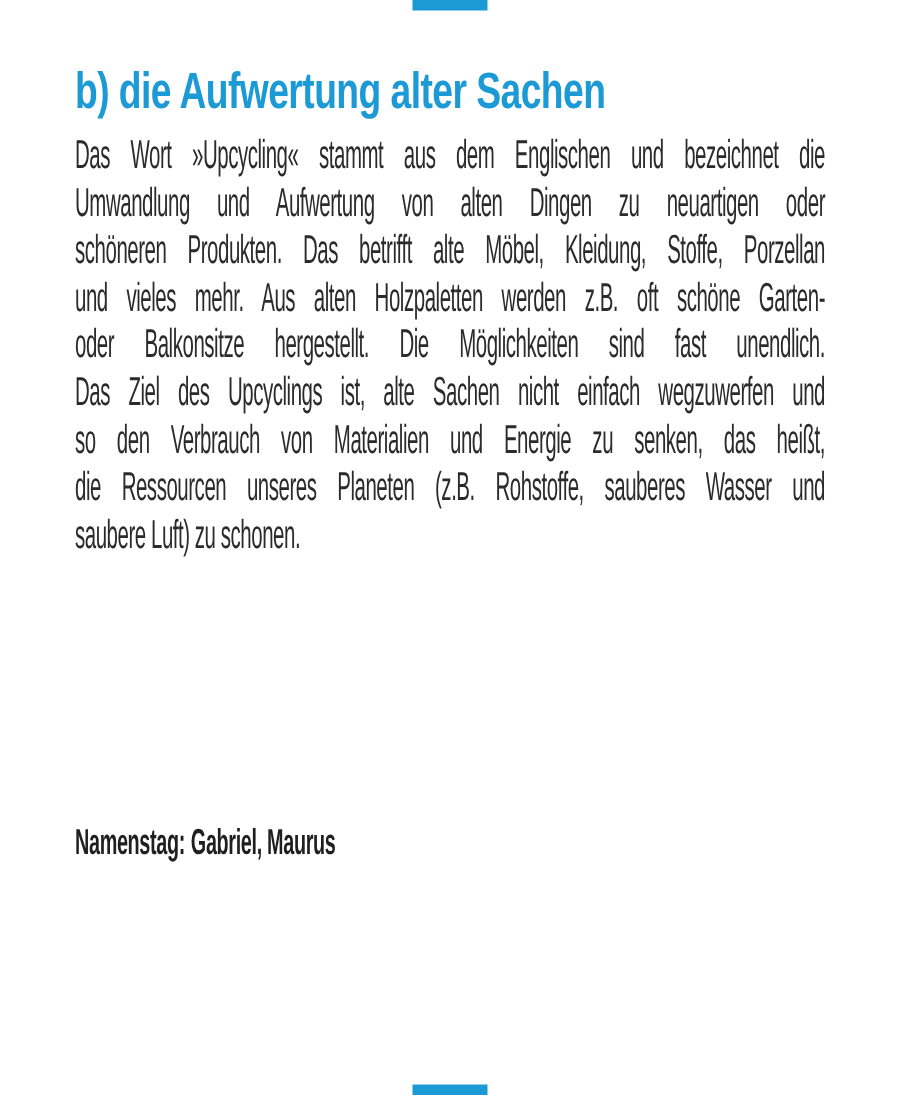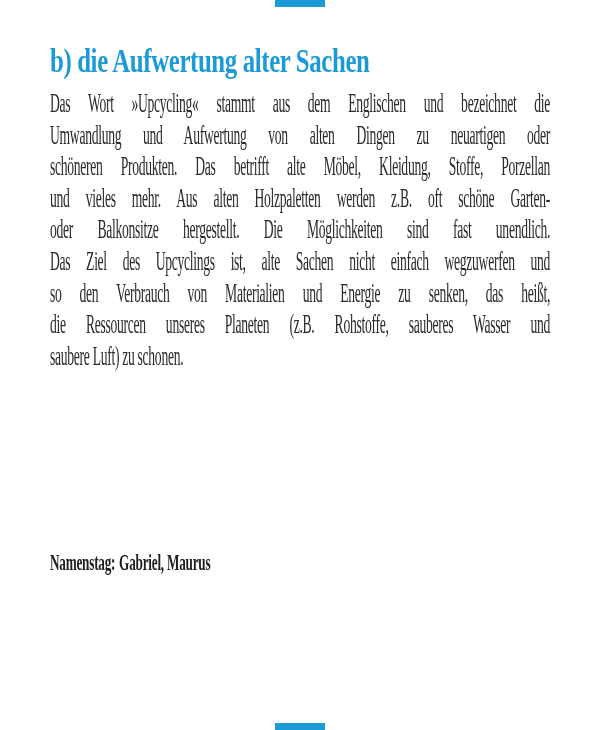--- a/index.html
+++ b/index.html
@@ -2,21 +2,21 @@
 <html style="--accent: #1c9ad6;"><head>
 <meta charset="utf-8">
 <style>
   html, body { margin: 0; padding: 0; background: #ffffff; }
   .page {
     position: relative;
     width: 600px;
     height: 730px;
     background: #ffffff;
     overflow: hidden;
-    font-family: Liberation Serif, serif;
+    font-family: Liberation Sans, sans-serif;
   }
   .crop-mark {
     position: absolute;
     left: 275px;
     width: 50px;
     height: 7px;
     background: var(--accent, #1c9ad6);
   }
   .crop-mark.top { top: 0; }
   .crop-mark.bottom { bottom: 0; }

